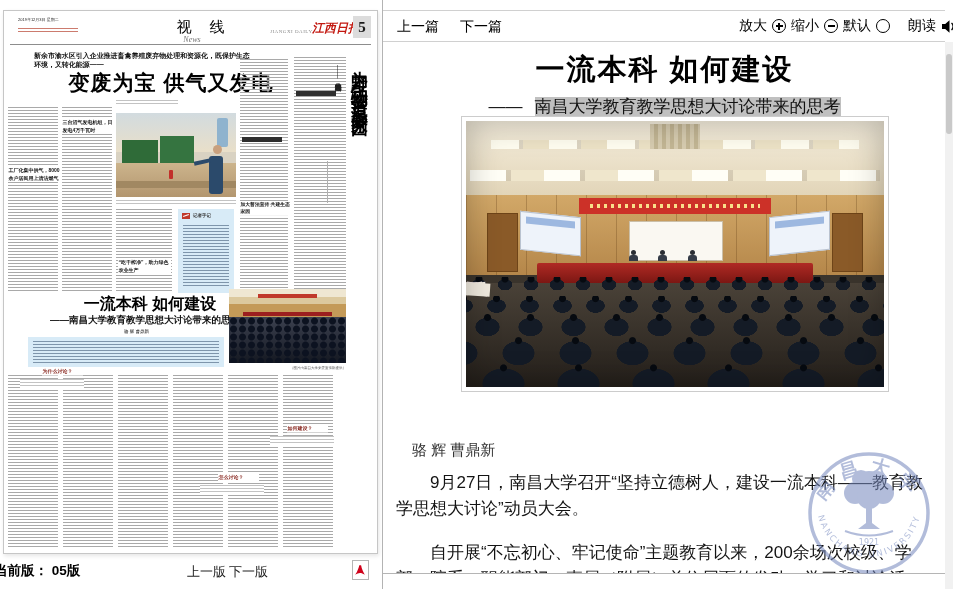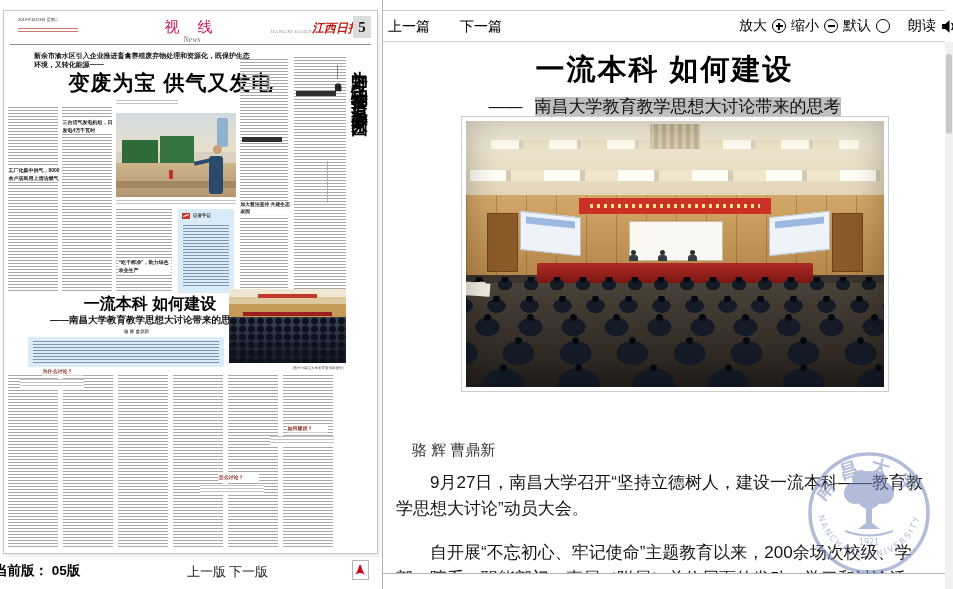--- a/index.html
+++ b/index.html
@@ -19,22 +19,22 @@
   .vsim{background-image:repeating-linear-gradient(90deg,#b0b0b0 0 1px,transparent 1px 3px);}
   .s58{font-size:12px;line-height:1.35;transform:scale(.58);transform-origin:0 0;}
   .s5{font-size:10px;line-height:1.5;transform:scale(.5);transform-origin:0 0;}
   .s48{font-size:10px;line-height:1.45;transform:scale(.48);transform-origin:0 0;}
   .s45{font-size:10px;line-height:1.4;transform:scale(.45);transform-origin:0 0;}
   .s4{font-size:10px;line-height:1.3;transform:scale(.4);transform-origin:0 0;}
   .s35{font-size:10px;line-height:1.3;transform:scale(.35);transform-origin:0 0;}
 
   .np-date{left:14px;top:6px;width:200px;color:#222;}
   .np-date-redbar{left:14px;top:17px;width:60px;height:5px;}
-  .np-section{left:150px;top:7px;width:76px;text-align:center;font-family:Liberation Sans, sans-serif;
-              font-size:15px;letter-spacing:7px;color:#be185d;}
+  .np-section{left:162px;top:7px;width:76px;text-align:center;font-family:Liberation Serif, serif;
+              font-size:15px;letter-spacing:7px;color:#000000;}
   .np-section-sub{left:150px;top:24px;width:76px;text-align:center;font-family:"Liberation Serif",serif;
               font-style:italic;font-size:8px;color:#777;}
   .np-daily-en{left:266px;top:16px;width:120px;color:#8a8a8a;font-family:"Liberation Serif",serif;letter-spacing:1px;}
   .np-daily-cn{left:308px;top:9px;font-family:"Liberation Serif",serif;font-style:italic;
                font-weight:bold;font-size:12px;color:#c2170f;}
   .np-pagebox{left:349px;top:5px;width:18px;height:22px;background:#dcdcdc;text-align:center;
               font-family:"Liberation Serif",serif;font-weight:bold;font-size:15px;line-height:22px;color:#1a1a1a;}
   .np-rule{left:6px;top:33px;width:361px;height:1px;background:#8d8d8d;}
 
   .kicker{left:30px;top:40px;width:380px;font-weight:bold;color:#111;}
@@ -107,21 +107,21 @@
   .pagenext{left:229px;top:563px;font-size:13px;color:#222;cursor:pointer;}
   .pdf{left:352px;top:560px;width:15px;height:18px;background:#fff;border:1px solid #b5b5b5;cursor:pointer;}
   .pdf svg{position:absolute;left:1px;top:3px;}
 
   .divider{left:382px;top:0;width:1px;height:589px;background:#b3b3b3;}
 
   
   .toolbar{left:383px;top:10px;width:562px;height:30px;border-top:1px solid #d0d0d0;
            border-bottom:1px solid #d0d0d0;background:#fff;}
   .toolbar .tlink{position:absolute;top:7px;font-size:14px;color:#000;cursor:pointer;}
-  .tprev{left:5px;} .tnext{left:77px;}
+  .tprev{left:14px;} .tnext{left:77px;}
   .tb-right{position:absolute;right:-12px;top:0;height:30px;display:flex;align-items:center;gap:5px;
             font-size:14px;color:#000;white-space:nowrap;}
   .tb-right .lbl{cursor:pointer;}
   .cicon{display:inline-block;width:12px;height:12px;border:1.5px solid #000;border-radius:50%;
          position:relative;vertical-align:-2px;cursor:pointer;}
   .cicon.plus:before,.cicon.minus:before{content:"";position:absolute;left:2.5px;top:5px;width:7px;height:2px;background:#000;}
   .cicon.plus:after{content:"";position:absolute;left:5px;top:2.5px;width:2px;height:7px;background:#000;}
   .sp{width:8px;}
 
   .scroll-track{left:945px;top:42px;width:8px;height:547px;background:#f1f1f1;}

